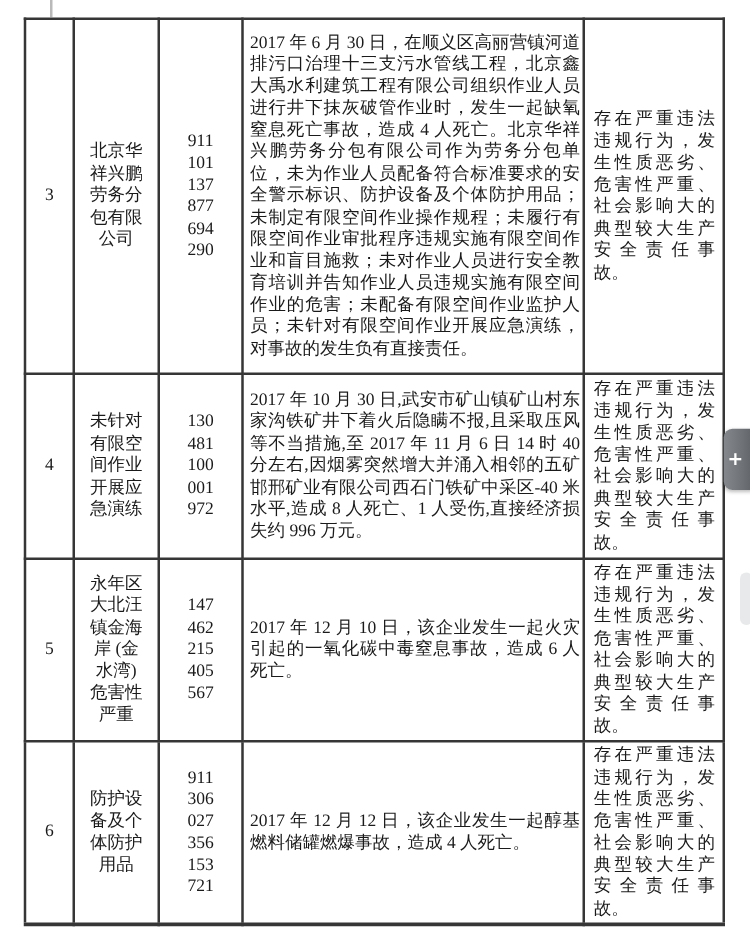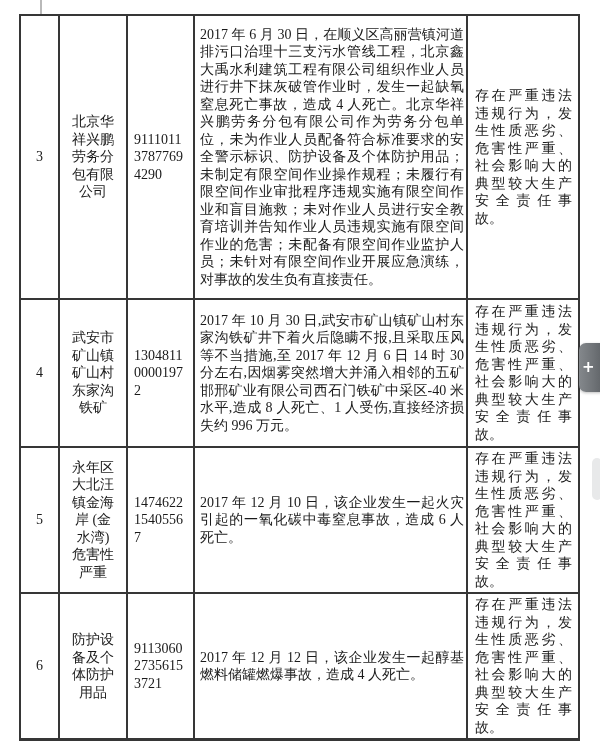--- a/index.html
+++ b/index.html
@@ -54,21 +54,22 @@
   td.c-seq {
     text-align: center;
     font-size: 15px;
   }
   td.c-company {
     text-align: center;
     padding: 0 9px;
     line-height: 22px;
   }
   td.c-code {
-    padding: 0 6px;
+    text-align: center;
+    padding: 0 20px;
     font-size: 15px;
     line-height: 22px;
   }
   td.c-code span {
     display: inline-block;
     word-break: break-all;
   }
   td.c-incident {
     text-align: justify;
     padding: 2px 2px 2px 5px;
@@ -132,23 +133,23 @@
     <tbody>
       <tr class="r0">
         <td class="c-seq"><span>3</span></td>
         <td class="c-company"><span>北京华祥兴鹏劳务分包有限公司</span></td>
         <td class="c-code"><span>911101137877694290</span></td>
         <td class="c-incident"><span>2017 年 6 月 30 日，在顺义区高丽营镇河道排污口治理十三支污水管线工程，北京鑫大禹水利建筑工程有限公司组织作业人员进行井下抹灰破管作业时，发生一起缺氧窒息死亡事故，造成 4 人死亡。北京华祥兴鹏劳务分包有限公司作为劳务分包单位，未为作业人员配备符合标准要求的安全警示标识、防护设备及个体防护用品；未制定有限空间作业操作规程；未履行有限空间作业审批程序违规实施有限空间作业和盲目施救；未对作业人员进行安全教育培训并告知作业人员违规实施有限空间作业的危害；未配备有限空间作业监护人员；未针对有限空间作业开展应急演练，对事故的发生负有直接责任。</span></td>
         <td class="c-assessment"><span>存在严重违法违规行为，发生性质恶劣、危害性严重、社会影响大的典型较大生产安全责任事故。</span></td>
       </tr>
       <tr class="r1">
         <td class="c-seq"><span>4</span></td>
-        <td class="c-company"><span>武安市矿山镇矿山村东家沟铁矿</span></td>
+        <td class="c-company"><span>未针对有限空间作业开展应急演练</span></td>
         <td class="c-code"><span>130481100001972</span></td>
-        <td class="c-incident"><span>2017 年 10 月 30 日,武安市矿山镇矿山村东家沟铁矿井下着火后隐瞒不报,且采取压风等不当措施,至 2017 年 12 月 6 日 14 时 30 分左右,因烟雾突然增大并涌入相邻的五矿邯邢矿业有限公司西石门铁矿中采区-40 米水平,造成 8 人死亡、1 人受伤,直接经济损失约 996 万元。</span></td>
+        <td class="c-incident"><span>2017 年 10 月 30 日,武安市矿山镇矿山村东家沟铁矿井下着火后隐瞒不报,且采取压风等不当措施,至 2017 年 11 月 6 日 14 时 40 分左右,因烟雾突然增大并涌入相邻的五矿邯邢矿业有限公司西石门铁矿中采区-40 米水平,造成 8 人死亡、1 人受伤,直接经济损失约 996 万元。</span></td>
         <td class="c-assessment"><span>存在严重违法违规行为，发生性质恶劣、危害性严重、社会影响大的典型较大生产安全责任事故。</span></td>
       </tr>
       <tr class="r2">
         <td class="c-seq"><span>5</span></td>
         <td class="c-company"><span>永年区大北汪镇金海岸 (金水湾) 危害性严重</span></td>
         <td class="c-code"><span>147462215405567</span></td>
         <td class="c-incident"><span>2017 年 12 月 10 日，该企业发生一起火灾引起的一氧化碳中毒窒息事故，造成 6 人死亡。</span></td>
         <td class="c-assessment"><span>存在严重违法违规行为，发生性质恶劣、危害性严重、社会影响大的典型较大生产安全责任事故。</span></td>
       </tr>
       <tr class="r3">

